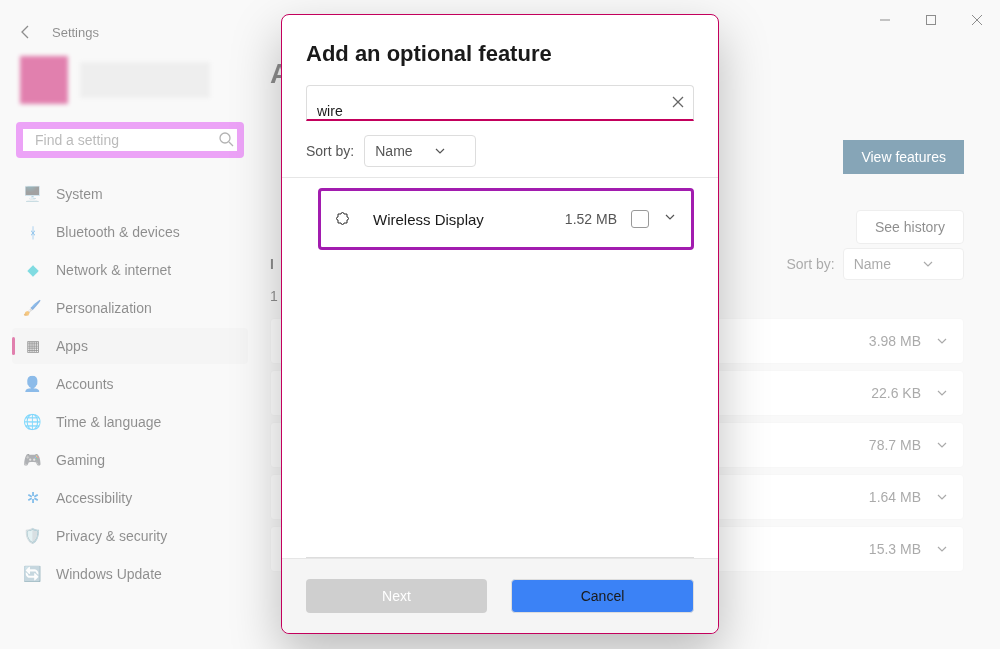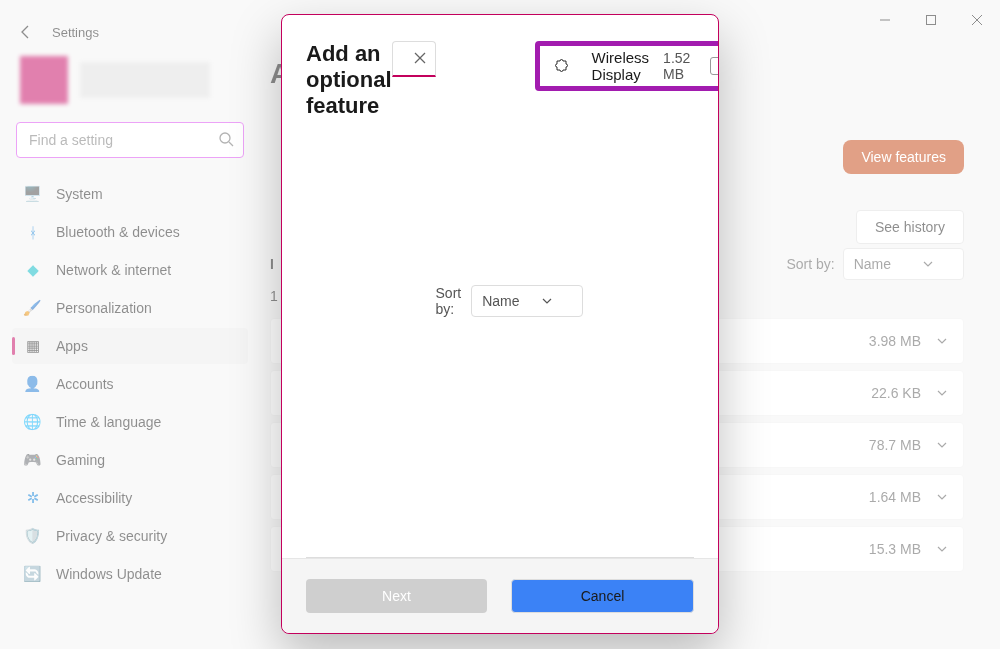--- a/index.html
+++ b/index.html
@@ -12,56 +12,56 @@
     .win-controls { display: flex; height: 100%; }
     .win-btn { width: 46px; height: 40px; display: flex; align-items: center; justify-content: center; cursor: pointer; }
     
     
     .wrapper { display: flex; height: calc(649px - 40px); }
     .sidebar { width: 260px; padding: 8px 12px; }
     .user-block { display:flex; align-items:center; padding: 8px 8px 18px 8px; gap:12px; }
     .avatar-redacted { width:48px; height:48px; background:#c3005c; filter: blur(2px); }
     .name-redacted { width:130px; height:36px; background:#ddd; filter: blur(2px); }
     .find-setting { position: relative; margin: 0 4px 18px 4px; }
-    .find-input { width:100%; height:36px; border:1px solid #d946ef; border-radius:4px; padding:0 36px 0 12px; font-size:14px; background:#fff; color:#666; }
+    .find-input { width:100%; height:36px; border:7px solid #d946ef; border-radius:4px; padding:0 36px 0 12px; font-size:14px; background:#fff; color:#666; }
     .find-icon { position:absolute; right:10px; top:9px; }
     .nav { display:flex; flex-direction:column; gap:2px; }
     .nav-item { display:flex; align-items:center; height:36px; padding:0 12px; border-radius:4px; cursor:pointer; font-size:14px; color:#1a1a1a; gap:14px; }
     .nav-item.active { background:#eaeaea; position:relative; }
     .nav-item.active::before { content:""; position:absolute; left:0; width:3px; height:18px; background:#c3005c; border-radius:2px; }
     .nav-ico { width:18px; height:18px; display:inline-flex; align-items:center; justify-content:center; font-size:15px; }
     
     
     .main { flex:1; padding: 18px 36px 0 10px; position:relative; }
     .page-head { display:flex; align-items:center; justify-content:space-between; margin-bottom:8px; }
     .page-title-frag { font-size:28px; font-weight:600; color:#1a1a1a; }
     .opt-bar { display:flex; justify-content:flex-end; gap:12px; padding: 42px 0 12px 0; }
-    .view-features { background:#c2410c; color:#fff; border:none; border-radius:8px; height:34px; padding:8px 18px; font-size:14px; cursor:pointer; }
+    .view-features { background:#0c4a6e; color:#fff; border:none; border-radius:0; height:34px; padding:8px 18px; font-size:14px; cursor:pointer; }
     .see-history { background:#fff; color:#1a1a1a; border:1px solid #ddd; border-radius:4px; height:34px; padding:0 18px; font-size:14px; cursor:pointer; margin-top:24px;}
     .sec-head { display:flex; justify-content:space-between; align-items:center; margin:18px 0 8px 0; font-size:14px; color:#1a1a1a; }
     .sortby-main { display:flex; align-items:center; gap:8px; font-size:14px; color:#555; }
     .sort-select { background:#fff; border:1px solid #ddd; border-radius:4px; height:32px; padding:0 28px 0 10px; font-size:14px; cursor:pointer; position:relative; display:flex; align-items:center; }
     .card { background:#fff; border:1px solid #eee; border-radius:4px; height:46px; display:flex; align-items:center; justify-content:flex-end; padding:0 14px; margin-bottom:6px; font-size:14px; color:#555; gap:14px;}
     .chev { width:14px; height:14px; }
     
     
     .dim { position:absolute; inset:0; background:rgba(255,255,255,0.5); }
     
     
     .dialog { position:absolute; left:281px; top:14px; width:438px; height:620px; background:#fff; border:1px solid #c3005c; border-radius:8px; box-shadow:0 20px 50px rgba(0,0,0,0.25); display:flex; flex-direction:column; }
-    .dlg-body { flex:1; padding:26px 24px 0 24px; display:flex; flex-direction:row; overflow:hidden; }
+    .dlg-body { flex:1; padding:26px 24px 0 24px; display:flex; flex-direction:column; overflow:hidden; }
     .dlg-title { font-size:22px; font-weight:600; color:#1a1a1a; margin-bottom:18px; }
     .search-wrap { position:relative; border:1px solid #ddd; border-radius:4px 4px 0 0; border-bottom:2px solid #c3005c; height:36px; display:flex; align-items:flex-end; padding:0 32px 0 10px; }
     .search-wrap input { border:none; outline:none; width:100%; font-size:14px; color:#1a1a1a; background:transparent; }
     .clear-btn { position:absolute; right:8px; top:9px; cursor:pointer; }
     .sort-row { display:flex; align-items:center; gap:10px; margin:14px 0 10px 0; font-size:14px; color:#555; }
     .sort-dlg { border:1px solid #ddd; border-radius:4px; height:32px; padding:0 28px 0 10px; display:flex; align-items:center; cursor:pointer; gap:20px; }
     .found { font-size:14px; color:#1a1a1a; margin-bottom:8px; }
     .divider { height:1px; background:#e6e6e6; margin:0 -24px 10px -24px; }
-    .result-card { border:5px solid #a21caf; border-radius:4px; height:50px; display:flex; align-items:center; padding:0 14px; gap:14px; cursor:pointer; }
+    .result-card { border:3px solid #a21caf; border-radius:4px; height:62px; display:flex; align-items:center; padding:0 14px; gap:14px; cursor:pointer;margin-left:12px; }
     .puzzle { width:18px; height:18px; }
     .res-name { flex:1; font-size:15px; color:#1a1a1a; margin-left:6px; }
     .res-size { font-size:14px; color:#555; }
     .cb { width:18px; height:18px; border:1px solid #999; border-radius:3px; cursor:pointer; display:inline-block; }
     .dlg-hr { height:1px; background:#ddd; margin:0 24px; }
     .dlg-footer { display:flex; gap:24px; padding:20px 24px; background:#f5f5f5; border-top:1px solid #e6e6e6; border-radius:0 0 8px 8px; }
     .ft-btn { flex:1; height:34px; border-radius:4px; font-size:14px; cursor:pointer; }
     .ft-next { background:#cfcfcf; color:#fff; border:none; }
     .ft-cancel { background:#3b82f6; color:#1a1a1a; border:1px solid #ddd; }
   </style>

